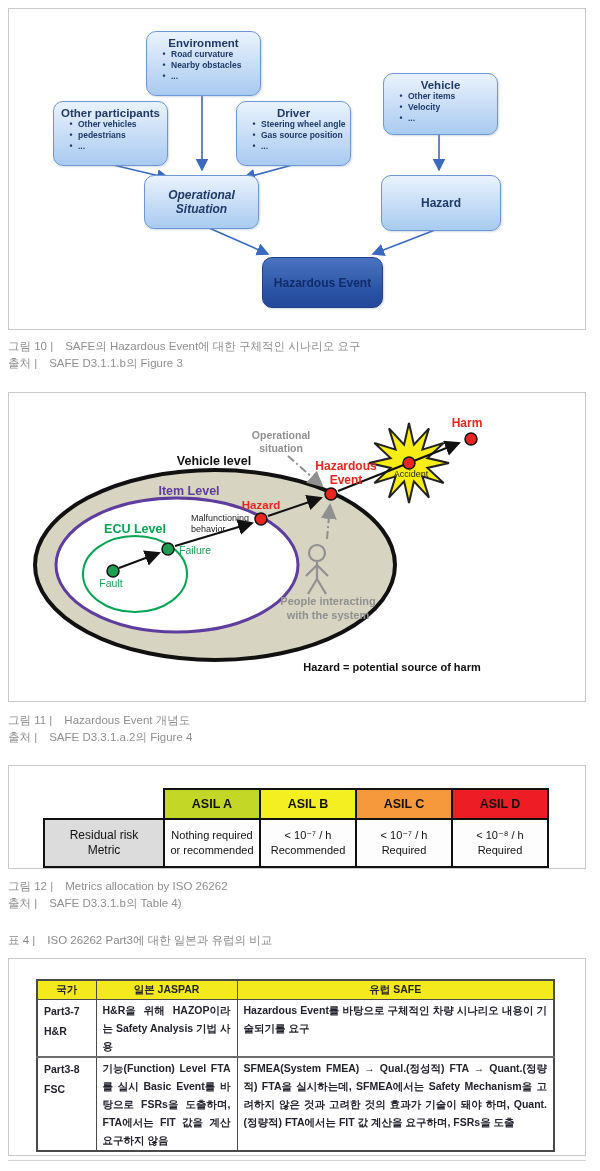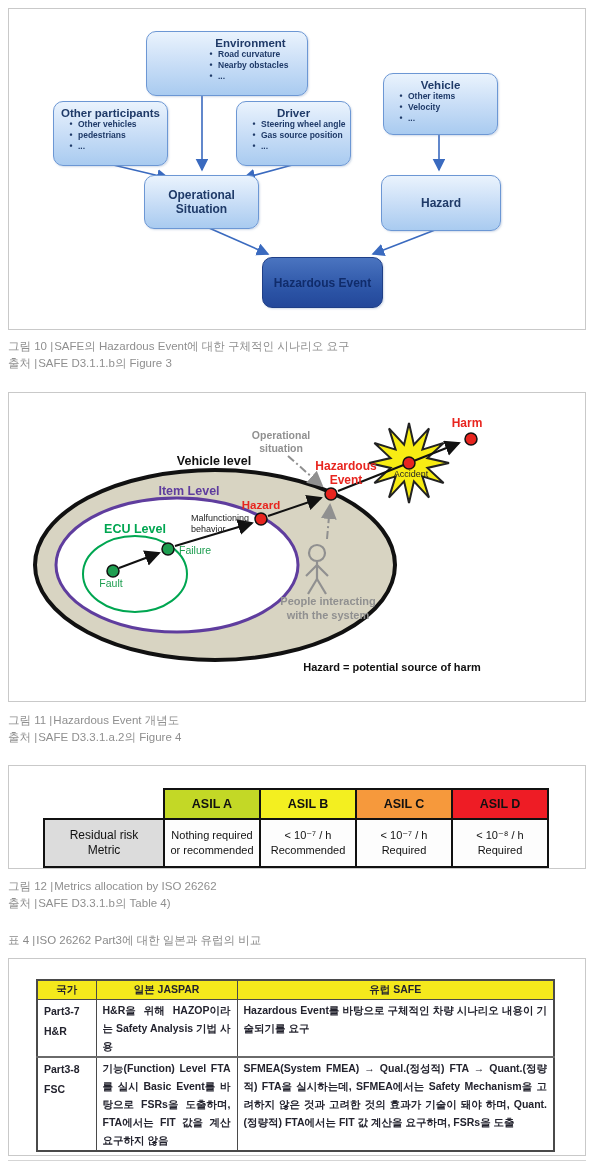--- a/index.html
+++ b/index.html
@@ -15,21 +15,21 @@
   .fnode-item{font-size:8.5px;font-weight:bold;padding-left:10px;line-height:11px;}
   .fnode-item .b{display:inline-block;width:14px;text-align:center;}
   .fnode.center-title{display:flex;align-items:center;justify-content:center;}
   .fnode.center-title .fnode-title{margin-top:0;font-size:12px;}
   .fnode.dark{background:linear-gradient(180deg,#4a74c0 0%,#2a52a4 70%,#24489a 100%);
               border:1px solid #1f3f87;color:#102c6b;}
   .overlay{position:absolute;left:0;top:0;pointer-events:none;}
 
   
   .caption{position:absolute;left:8px;color:#8f8f8f;font-size:11.5px;line-height:17px;}
-  .caption .lbl{margin-right:1px;}
+  .caption .lbl{margin-right:12px;}
 
   
   table.asil{position:absolute;left:34px;top:22px;border-collapse:collapse;table-layout:fixed;}
   table.asil td{border:2px solid #111;text-align:center;vertical-align:middle;
                 font-size:11px;color:#111;background:#fdfdfd;padding:0;}
   table.asil td.ghost{border:none;background:transparent;}
   table.asil td.hdr{font-weight:bold;font-size:12.5px;height:28px;}
   table.asil td.rowhdr{background:#dcdcdc;font-size:12px;}
   table.asil tr.body td{height:46px;line-height:15px;}
 
@@ -63,21 +63,21 @@
       <g stroke="#3a6abf" stroke-width="1.6" fill="none">
         <line x1="193" y1="85" x2="193" y2="161" marker-end="url(#ab)"></line>
         <line x1="100" y1="155" x2="159" y2="169" marker-end="url(#ab)"></line>
         <line x1="287" y1="155" x2="235" y2="169" marker-end="url(#ab)"></line>
         <line x1="430" y1="125" x2="430" y2="161" marker-end="url(#ab)"></line>
         <line x1="200" y1="219" x2="259" y2="245" marker-end="url(#ab)"></line>
         <line x1="426" y1="221" x2="364" y2="245" marker-end="url(#ab)"></line>
       </g>
     </svg>
 
-    <div class="fnode" style="left:137px;top:22px;width:113px;height:63px;padding-left:47px;">
+    <div class="fnode" style="left:137px;top:22px;width:113px;height:63px;">
       <div class="fnode-title">Environment</div>
       <div class="fnode-item"><span class="b">•</span><span>Road curvature</span></div>
       <div class="fnode-item"><span class="b">•</span><span>Nearby obstacles</span></div>
       <div class="fnode-item"><span class="b">•</span><span>...</span></div>
     </div>
 
     <div class="fnode" style="left:44px;top:92px;width:113px;height:63px;">
       <div class="fnode-title">Other participants</div>
       <div class="fnode-item"><span class="b">•</span><span>Other vehicles</span></div>
       <div class="fnode-item"><span class="b">•</span><span>pedestrians</span></div>
@@ -92,21 +92,21 @@
     </div>
 
     <div class="fnode" style="left:374px;top:64px;width:113px;height:60px;">
       <div class="fnode-title">Vehicle</div>
       <div class="fnode-item"><span class="b">•</span><span>Other items</span></div>
       <div class="fnode-item"><span class="b">•</span><span>Velocity</span></div>
       <div class="fnode-item"><span class="b">•</span><span>...</span></div>
     </div>
 
     <div class="fnode center-title" style="left:135px;top:166px;width:113px;height:52px;">
-      <div class="fnode-title" style="width:90px;">Operational Situation</div>
+      <div class="fnode-title" style="width:90px;font-style:italic;">Operational Situation</div>
     </div>
 
     <div class="fnode center-title" style="left:372px;top:166px;width:118px;height:54px;">
       <div class="fnode-title">Hazard</div>
     </div>
 
     <div class="fnode center-title dark" style="left:253px;top:248px;width:119px;height:49px;">
       <div class="fnode-title">Hazardous Event</div>
     </div>
   </div>

